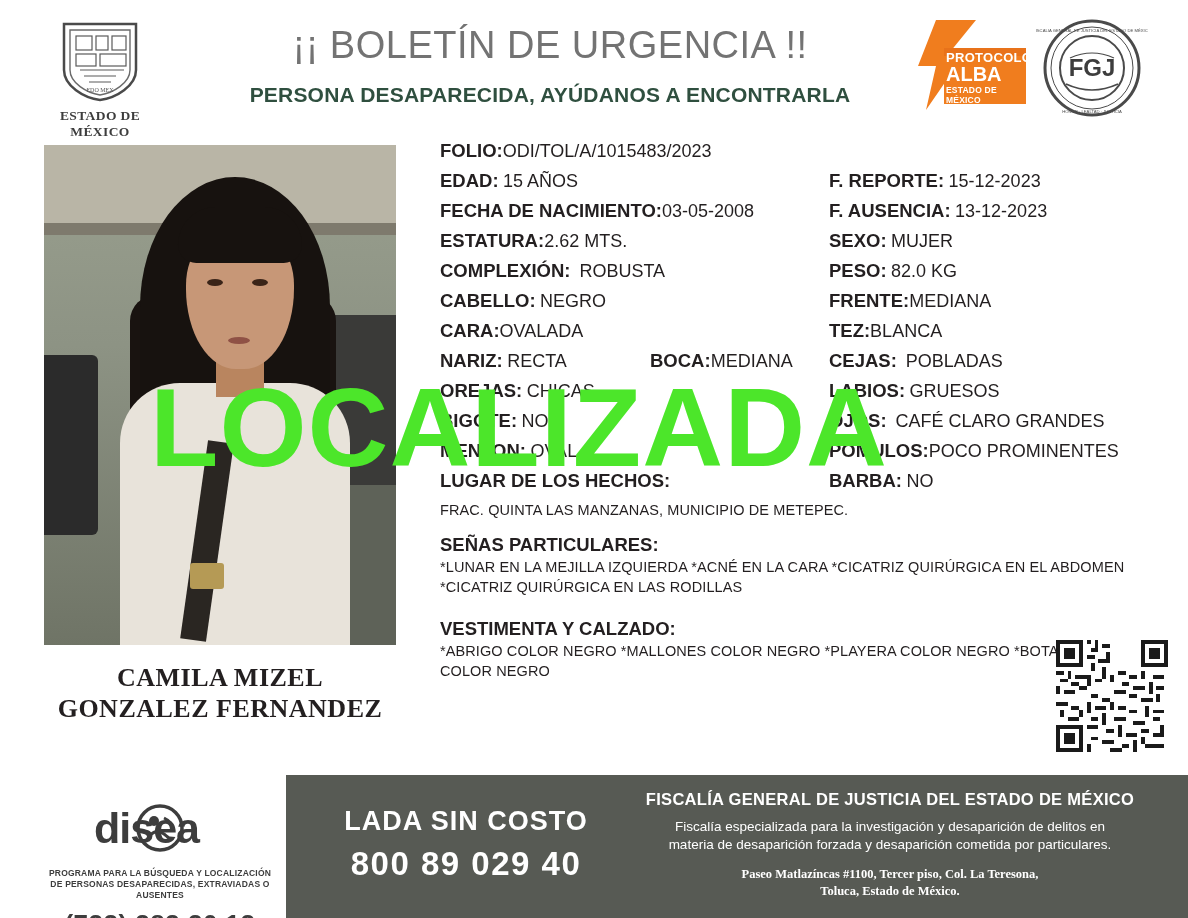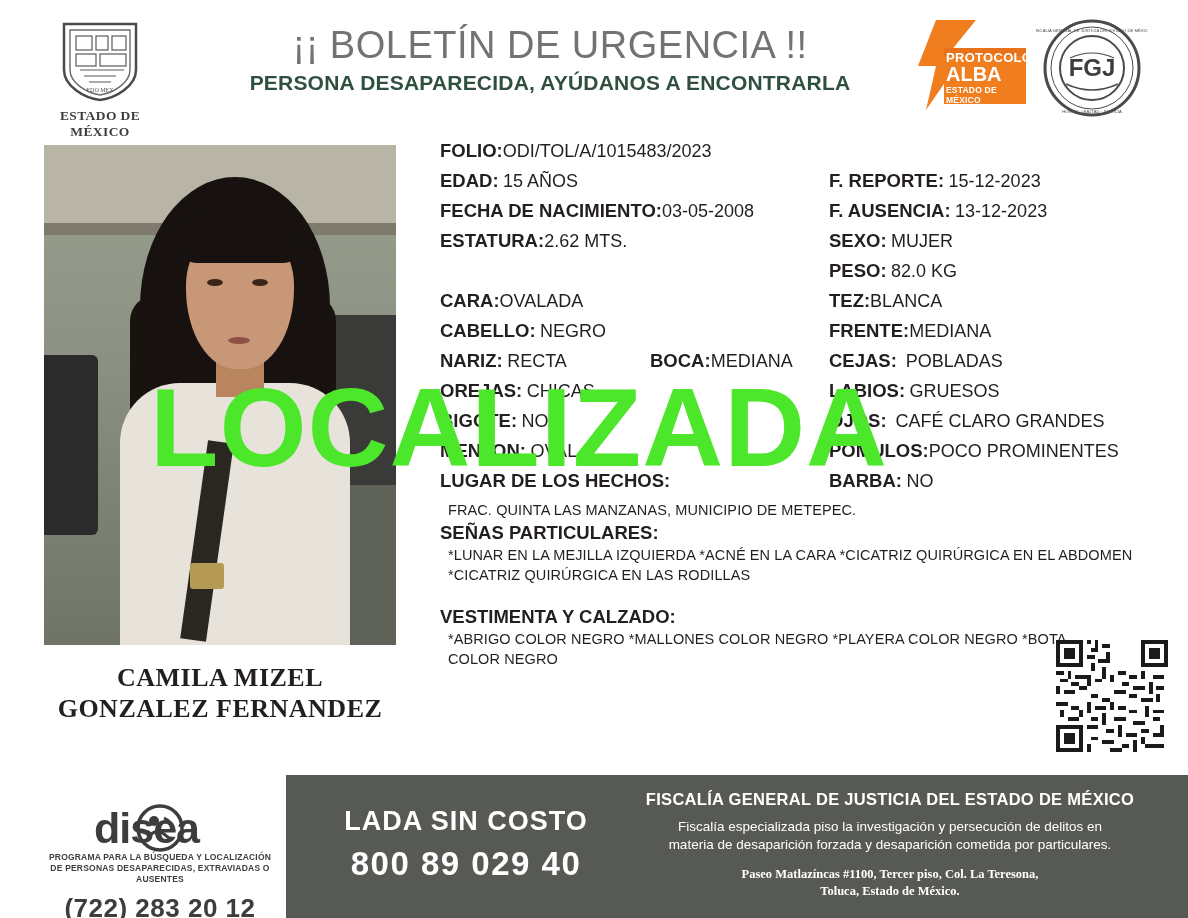--- a/index.html
+++ b/index.html
@@ -22,21 +22,21 @@
     font-size:13.5px; font-weight:bold; letter-spacing:0.4px;
     color:#3d3d3d; margin-top:6px; font-family:"Liberation Serif", serif;
   }
   .title-block { position:absolute; left:200px; top:24px; width:700px; text-align:center; }
   .title-main {
     font-size:38px; font-weight:normal; letter-spacing:0.5px; color:#737373;
     font-family:"Liberation Sans", sans-serif;
   }
   .title-sub {
     font-size:21px; font-weight:bold; letter-spacing:0.2px; color:#2f4f3f;
-    margin-top:4px;
+    margin-top:16px;
   }
   .alba { position:absolute; left:900px; top:14px; width:130px; height:96px; }
   .alba-arrow { position:absolute; left:0; top:4px; }
   .alba-txt { position:absolute; left:46px; top:36px; color:#fff; }
   .alba-txt .l1 { font-size:13px; font-weight:bold; letter-spacing:0.3px; }
   .alba-txt .l2 { font-size:20px; font-weight:bold; line-height:18px; }
   .alba-txt .l3 { font-size:8.5px; font-weight:bold; letter-spacing:0.2px; margin-top:2px;}
   .fgj { position:absolute; left:1036px; top:18px; width:112px; height:100px; }
 
   
@@ -79,22 +79,22 @@
   }
 
   
   .data { position:absolute; left:440px; top:140px; width:700px; }
   .row { position:relative; height:30px; }
   .lbl { font-weight:bold; font-size:18.5px; }
   .val { font-size:18px; }
   .colL { position:absolute; left:0; top:0; white-space:nowrap; }
   .colM { position:absolute; left:210px; top:0; white-space:nowrap; }
   .colR { position:absolute; left:389px; top:0; white-space:nowrap; }
-  .blocktitle { font-weight:bold; font-size:18.5px; margin-top:4px; }
-  .blocktext { font-size:14.5px; margin:2px 0 0 8px; letter-spacing:0.1px; }
+  .blocktitle { font-weight:bold; font-size:18.5px; margin-top:16px; }
+  .blocktext { font-size:14.5px; margin:2px 0 0 0; letter-spacing:0.1px; }
   .blocktext.two { line-height:18px; }
 
   
   .localizada {
     position:absolute; left:150px; top:372px; width:1010px;
     font-size:112px; font-weight:bold; color:#4ce62a;
     font-family:"Liberation Sans", sans-serif;
     letter-spacing:1px; line-height:112px;
     white-space:nowrap;
   }
@@ -117,21 +117,21 @@
   .fiscalia .f2 { font-size:13.5px; margin-top:9px; line-height:18px; }
   .fiscalia .f3 { font-size:12.5px; font-weight:bold; margin-top:12px; line-height:17px; font-family:"Liberation Serif", serif;}
 
   
   .odisea { position:absolute; left:40px; top:804px; width:240px;text-align:center; }
   .odisea-logo { position:relative; height:48px; }
   .odisea-word {
     position:absolute; left:54px; top:0; font-size:43px; font-weight:bold;
     letter-spacing:-1px; color:#3d3d3d; font-family:"Liberation Sans", sans-serif;
   }
-  .odisea-sub { font-size:8.5px; font-weight:bold; color:#3d3d3d; line-height:11px; margin-top:0; letter-spacing:0.2px;}
+  .odisea-sub { font-size:8.5px; font-weight:bold; color:#3d3d3d; line-height:11px; margin-top:16px; letter-spacing:0.2px;}
   .odisea-tel { font-size:26px; font-weight:bold; color:#3d3d3d; margin-top:8px; letter-spacing:0.5px; }
 </style>
 </head>
 <body>
 
 <div class="poster">
 
   <div class="header">
 
     <div class="emblem">
@@ -219,31 +219,32 @@
       <span class="colL"><span class="lbl">FECHA DE NACIMIENTO:</span><span class="val">03-05-2008</span></span>
       <span class="colR"><span class="lbl">F. AUSENCIA:</span> <span class="val">13-12-2023</span></span>
     </div>
 
     <div class="row">
       <span class="colL"><span class="lbl">ESTATURA:</span><span class="val">2.62 MTS.</span></span>
       <span class="colR"><span class="lbl">SEXO:</span> <span class="val">MUJER</span></span>
     </div>
 
     <div class="row">
+      <span class="colL"><span class="lbl">COMPLEXIÓN:</span>&nbsp; <span class="val">ROBUSTA</span></span>
       <span class="colR"><span class="lbl">PESO:</span> <span class="val">82.0 KG</span></span>
+    </div>
+
+    <div class="row">
+      <span class="colL"><span class="lbl">CABELLO:</span> <span class="val">NEGRO</span></span>
+      <span class="colR"><span class="lbl">FRENTE:</span><span class="val">MEDIANA</span></span>
     </div>
 
     <div class="row">
       <span class="colL"><span class="lbl">CARA:</span><span class="val">OVALADA</span></span>
       <span class="colR"><span class="lbl">TEZ:</span><span class="val">BLANCA</span></span>
-    </div>
-
-    <div class="row">
-      <span class="colL"><span class="lbl">CABELLO:</span> <span class="val">NEGRO</span></span>
-      <span class="colR"><span class="lbl">FRENTE:</span><span class="val">MEDIANA</span></span>
     </div>
 
     <div class="row">
       <span class="colL"><span class="lbl">NARIZ:</span> <span class="val">RECTA</span></span>
       <span class="colM"><span class="lbl">BOCA:</span><span class="val">MEDIANA</span></span>
       <span class="colR"><span class="lbl">CEJAS:</span>&nbsp; <span class="val">POBLADAS</span></span>
     </div>
 
     <div class="row">
       <span class="colL"><span class="lbl">OREJAS:</span> <span class="val">CHICAS</span></span>
@@ -381,21 +382,21 @@
   </div>
 
   <div class="lada">
     <div class="l1">LADA SIN COSTO</div>
     <div class="l2">800 89 029 40</div>
   </div>
 
   <div class="fiscalia">
     <div class="f1">FISCALÍA GENERAL DE JUSTICIA DEL ESTADO DE MÉXICO</div>
     <div class="f2">
-      <div>Fiscalía especializada piso la investigación y persecución de delitos en</div>
+      <div>Fiscalía especializada para la investigación y desaparición de delitos en</div>
       <div>materia de desaparición forzada y desaparición cometida por particulares.</div>
     </div>
     <div class="f3">
       <div>Paseo Matlazíncas #1100, Tercer piso, Col. La Teresona,</div>
       <div>Toluca, Estado de México.</div>
     </div>
   </div>
 
 </div>
 

